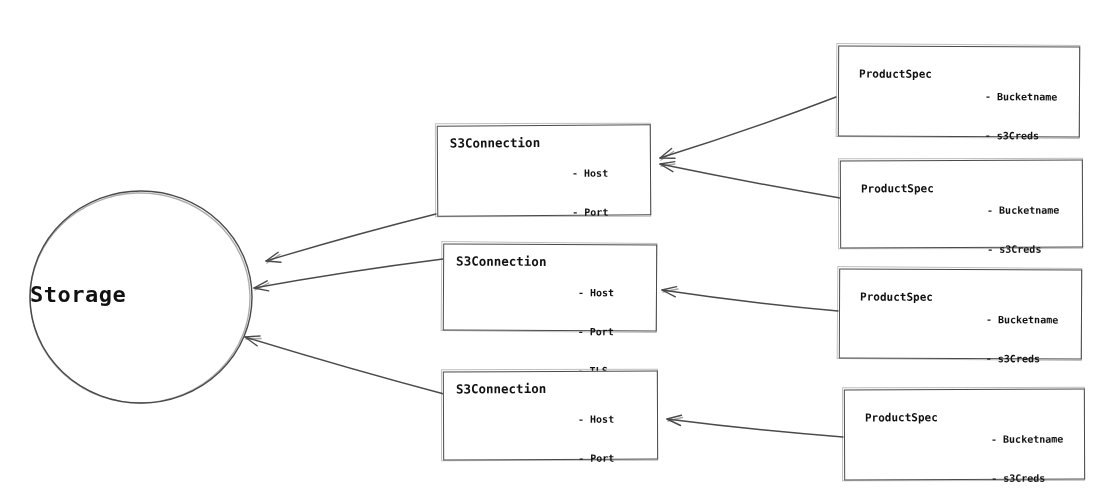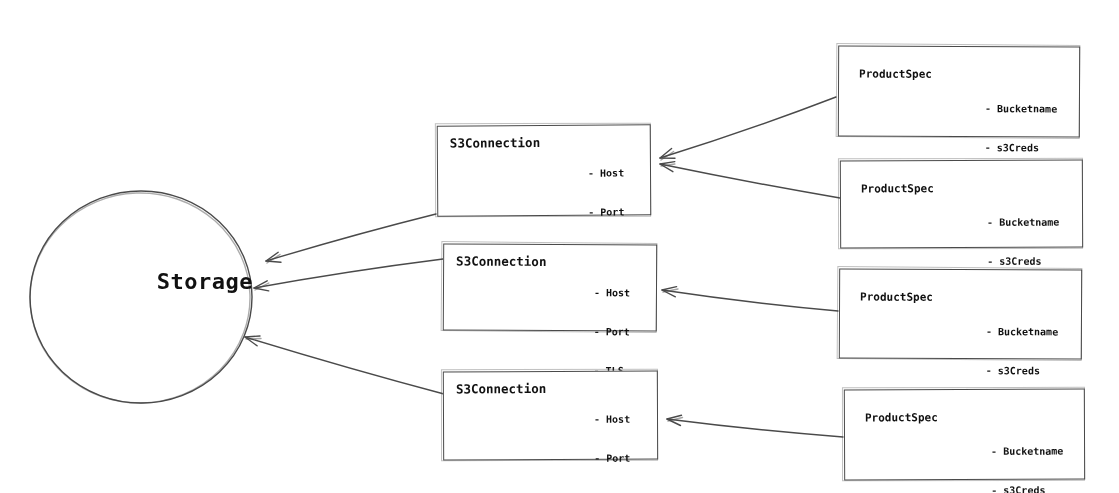--- a/index.html
+++ b/index.html
@@ -43,29 +43,29 @@
   }
   .s3c .box-title { left: 12px; top: 9px;  font-size: 12.5px; text-align: right; }
   .ps  .box-title { left: 20px; top: 21px; font-size: 11px; text-align: right; }
   .attrs {
     position: absolute;
     font-weight: 700;
     font-size: 10px;
     line-height: 13px;
     white-space: pre;
   }
-  .s3c .attrs { left: 150px; top: 15px; }
-  .ps  .attrs { left: 146px; top: 29px; }
+  .s3c .attrs { left: 134px; top: 15px; }
+  .ps  .attrs { left: 146px; top: 17px; }
   .storage-node {
     position: absolute;
-    left: 30px; top: 175px;
+    left: 30px; top: 188px;
     width: 223px; height: 212px;
     display: flex;
     align-items: center;
-    justify-content: flex-end;
+    justify-content: flex-start;
   }
   .storage-label {
     font-weight: 700;
     font-size: 22px;
     letter-spacing: 0.5px;
   }
   .r1 { transform: rotate(-0.35deg); }
   .r2 { transform: rotate(0.3deg); }
   .r3 { transform: rotate(-0.25deg); }
   .r4 { transform: rotate(0.25deg); }

